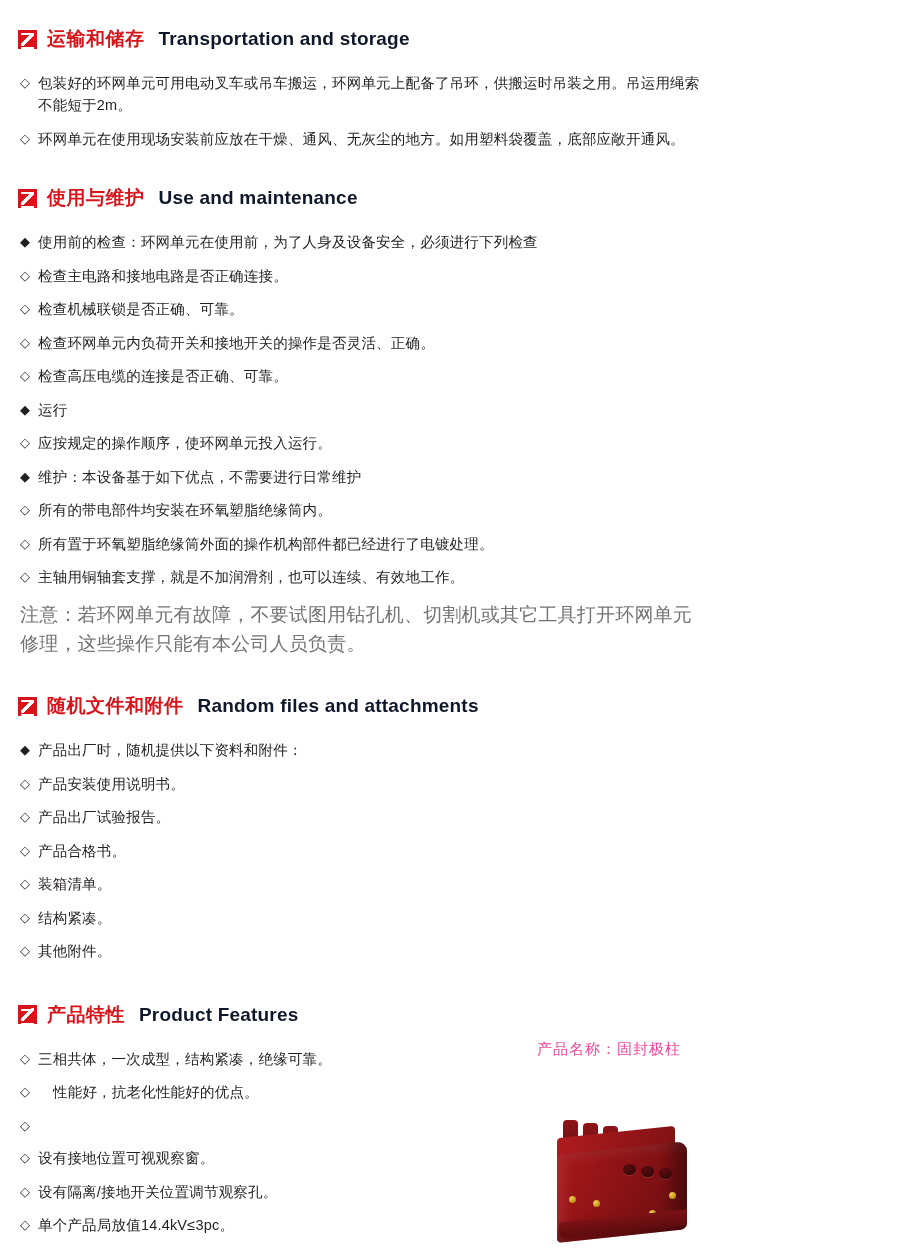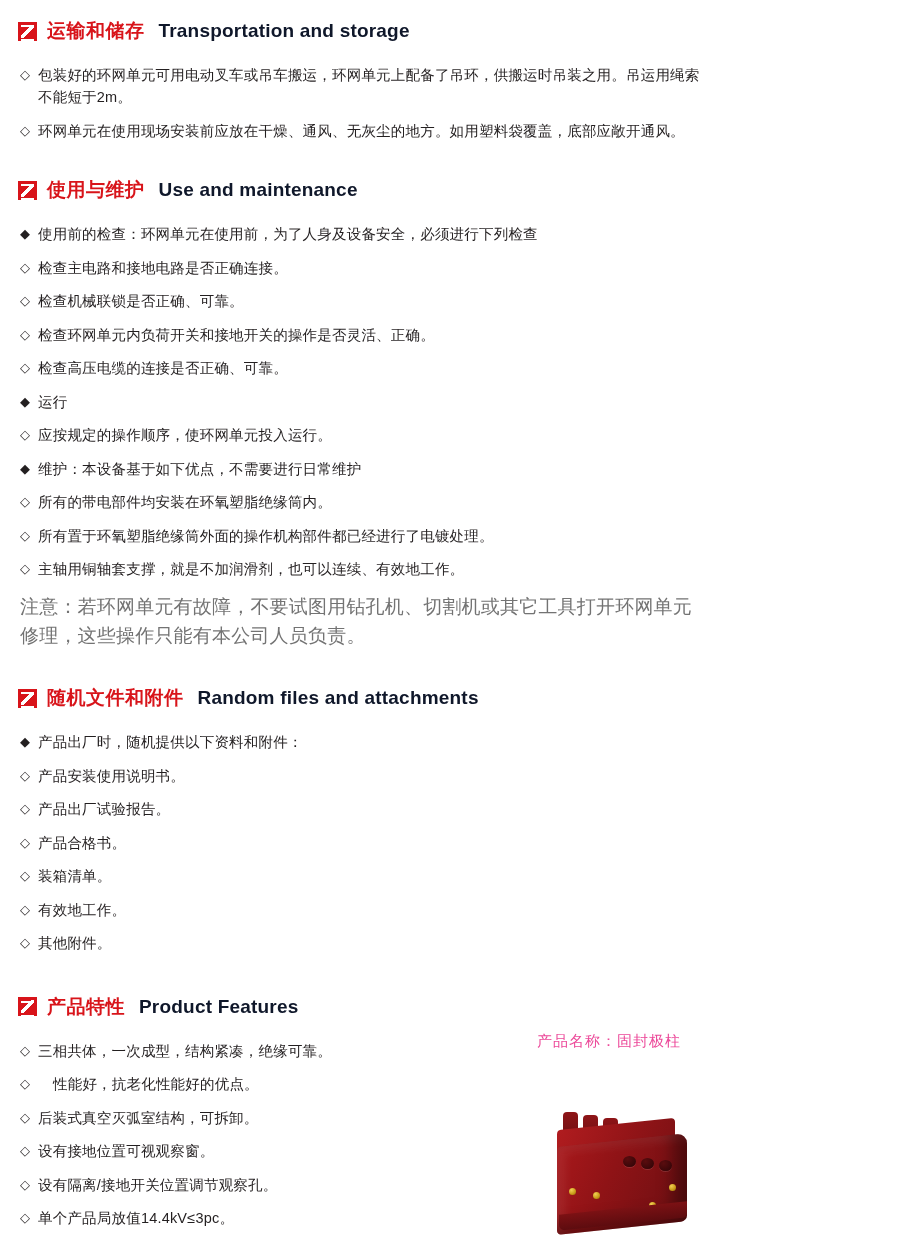--- a/index.html
+++ b/index.html
@@ -12,21 +12,21 @@
     min-height: 1256px;
     background: #ffffff;
     font-family: "Liberation Sans", "DejaVu Sans", sans-serif;
     color: #231f20;
     position: relative;
   }
   .page {
     position: relative;
     width: 721px;
     min-height: 1256px;
-    padding: 4px 18px;
+    padding: 12px 18px;
   }
   
   .section-head {
     display: flex;
     align-items: center;
     gap: 10px;
     margin: 0;
     padding: 0;
     height: 34px;
   }
@@ -306,21 +306,21 @@
     <li>
       <span class="bullet">◇</span>
       <span class="txt">产品合格书。</span>
     </li>
     <li>
       <span class="bullet">◇</span>
       <span class="txt">装箱清单。</span>
     </li>
     <li>
       <span class="bullet">◇</span>
-      <span class="txt">有效地工作。</span>
+      <span class="txt">结构紧凑。</span>
     </li>
     <li>
       <span class="bullet">◇</span>
       <span class="txt">其他附件。</span>
     </li>
   </ul>
 
   <div class="gap-lg"></div>
   <div class="section-head">
     <span class="marker"></span>
@@ -354,21 +354,20 @@
         <span class="txt">三相共体，一次成型，结构紧凑，绝缘可靠。</span>
       </li>
       <li>
         <span class="bullet">◇</span>
         <span class="txt">
           <span class="cont">性能好，抗老化性能好的优点。</span>
         </span>
       </li>
       <li>
         <span class="bullet">◇</span>
-        <span class="txt">后装式真空灭弧室结构，可拆卸。</span>
       </li>
       <li>
         <span class="bullet">◇</span>
         <span class="txt">设有接地位置可视观察窗。</span>
       </li>
       <li>
         <span class="bullet">◇</span>
         <span class="txt">设有隔离/接地开关位置调节观察孔。</span>
       </li>
       <li>

